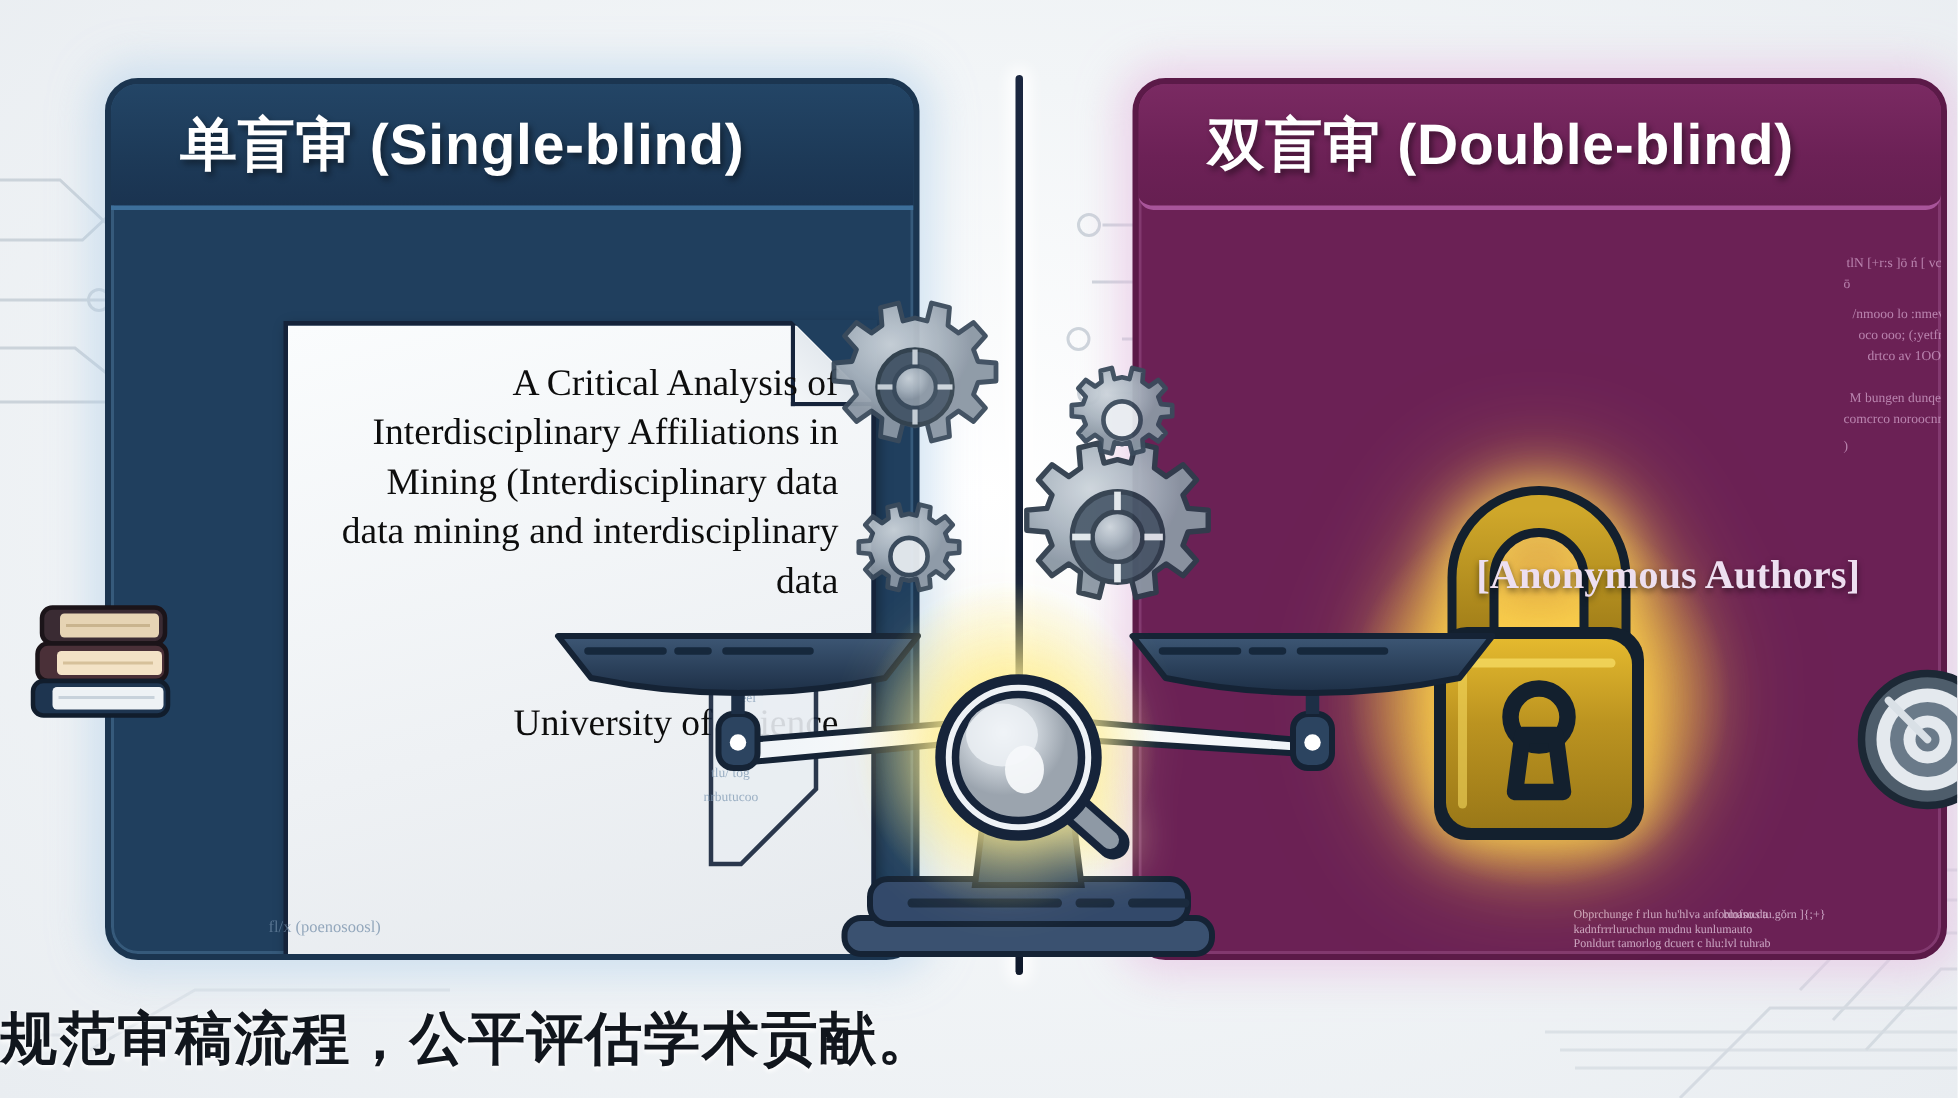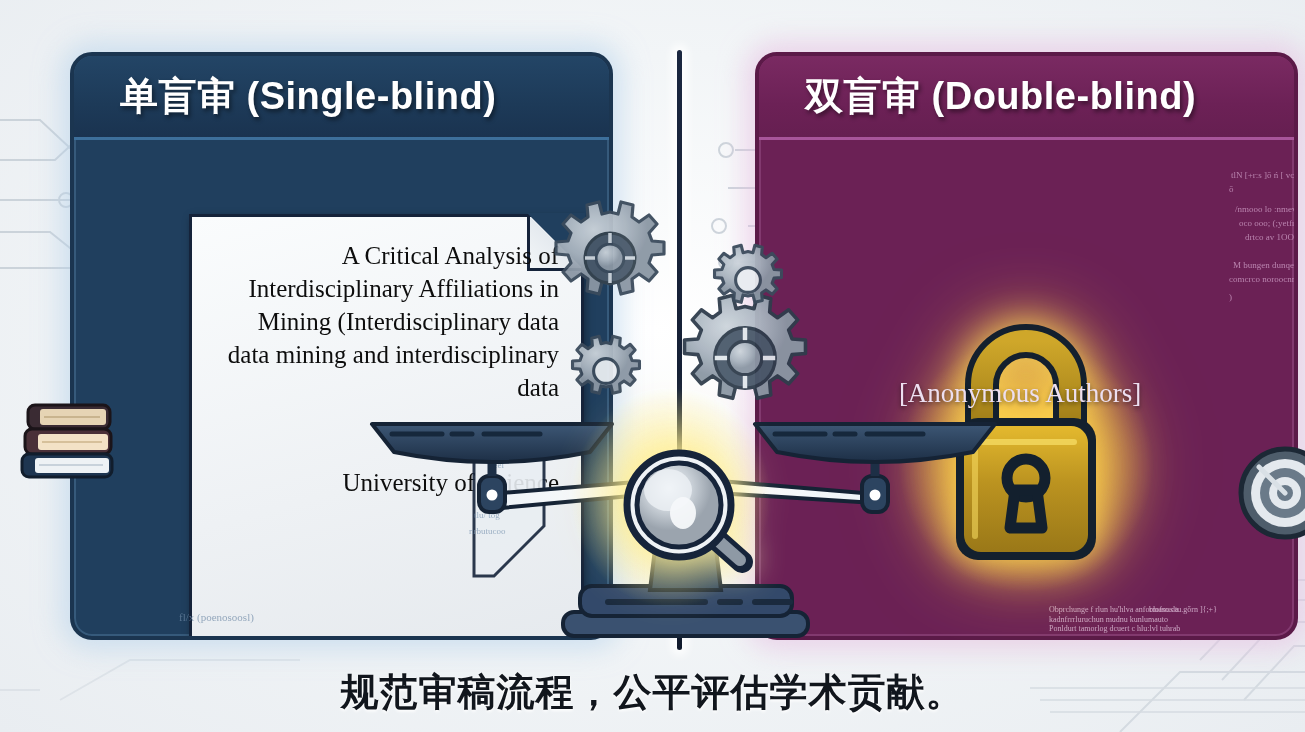--- a/index.html
+++ b/index.html
@@ -51,20 +51,21 @@
     display:flex;align-items:center;
     box-sizing:border-box;padding-left:46px;
   }
   #panel-left .panel-head{
     background:linear-gradient(180deg,#234566 0%,#1d3a58 60%,#1a3350 100%);
     border-bottom:3px solid #3d6f9b;
   }
   #panel-right .panel-head{
     background:linear-gradient(180deg,#7a2a62 0%,#6c2156 60%,#661f51 100%);
     border-bottom:3px solid #a8559a;
+    border-radius:10px;
   }
   .panel-title{
     color:#fff;font-size:38px;font-weight:bold;letter-spacing:.5px;
     text-shadow:2px 3px 4px rgba(0,0,0,.45);
     font-family:"Liberation Sans", sans-serif;white-space:nowrap;
   }
 
   
   .paper{
     position:absolute;
@@ -92,30 +93,31 @@
     font-size:25px;line-height:1.32;
     padding:0 22px;box-sizing:border-box;
   }
   .paper-authors{
     margin-top:20px;font-size:25px;line-height:1.32;
   }
 
   #paper-left{left:115px;top:158px;width:395px;height:425px;}
 
   .anon-authors{
-    position:absolute;left:800px;top:378px;width:440px;
-    text-align:center;color:#eddff0;
+    position:absolute;left:800px;top:368px;width:440px;
+    text-align:right;color:#eddff0;
     font-family:"Liberation Serif", serif;
     font-size:27px;
     text-shadow:0 2px 4px rgba(0,0,0,.5);
+    font-weight:bold;
   }
 
   
   .caption{
-    position:absolute;left:0;right:0;bottom:14px;text-align:center;
+    position:absolute;left:0;right:0;bottom:14px;text-align:left;
     color:#11161d;font-size:38px;font-weight:bold;letter-spacing:1px;
     font-family:"Liberation Sans", sans-serif;
     text-shadow:0 2px 3px rgba(255,255,255,.85), 0 0 2px rgba(255,255,255,.9);
   }
 
   
   .glow-yellow{filter:drop-shadow(0 0 18px rgba(255,220,90,.95)) drop-shadow(0 0 34px rgba(255,205,60,.65));}
   .glow-white{filter:drop-shadow(0 0 16px rgba(255,245,180,.95));}
 
   .layer{position:absolute;inset:0;pointer-events:none;}

